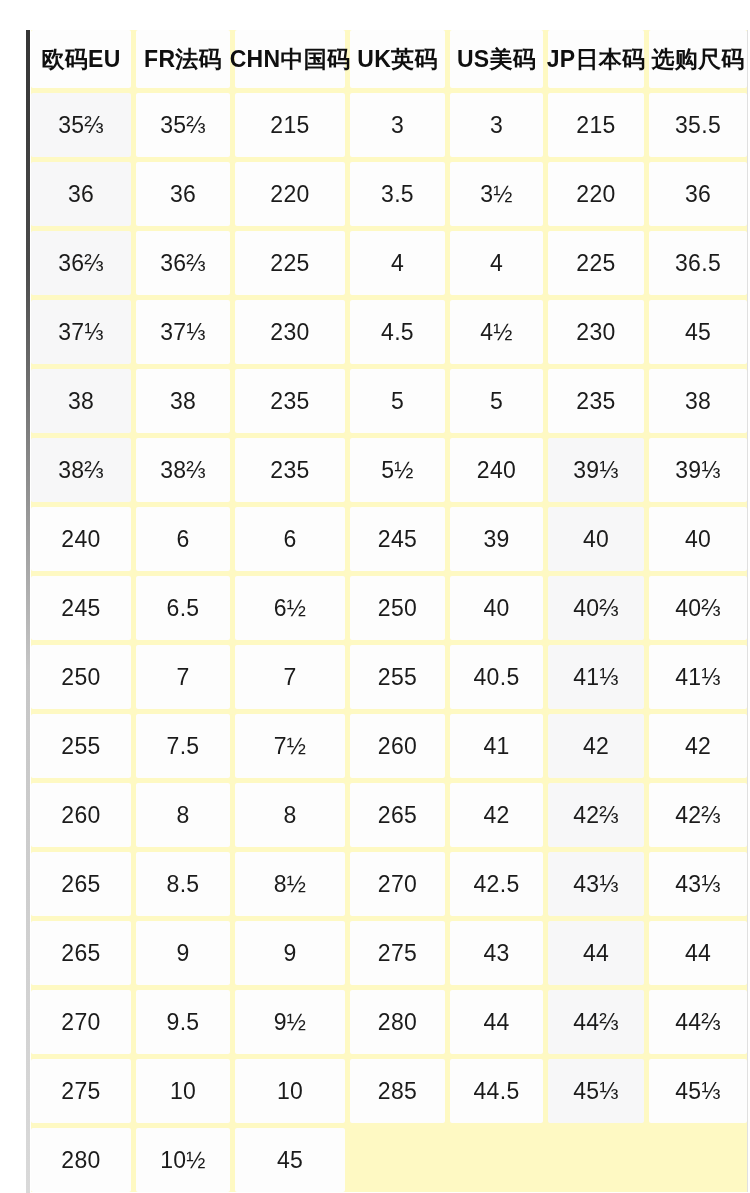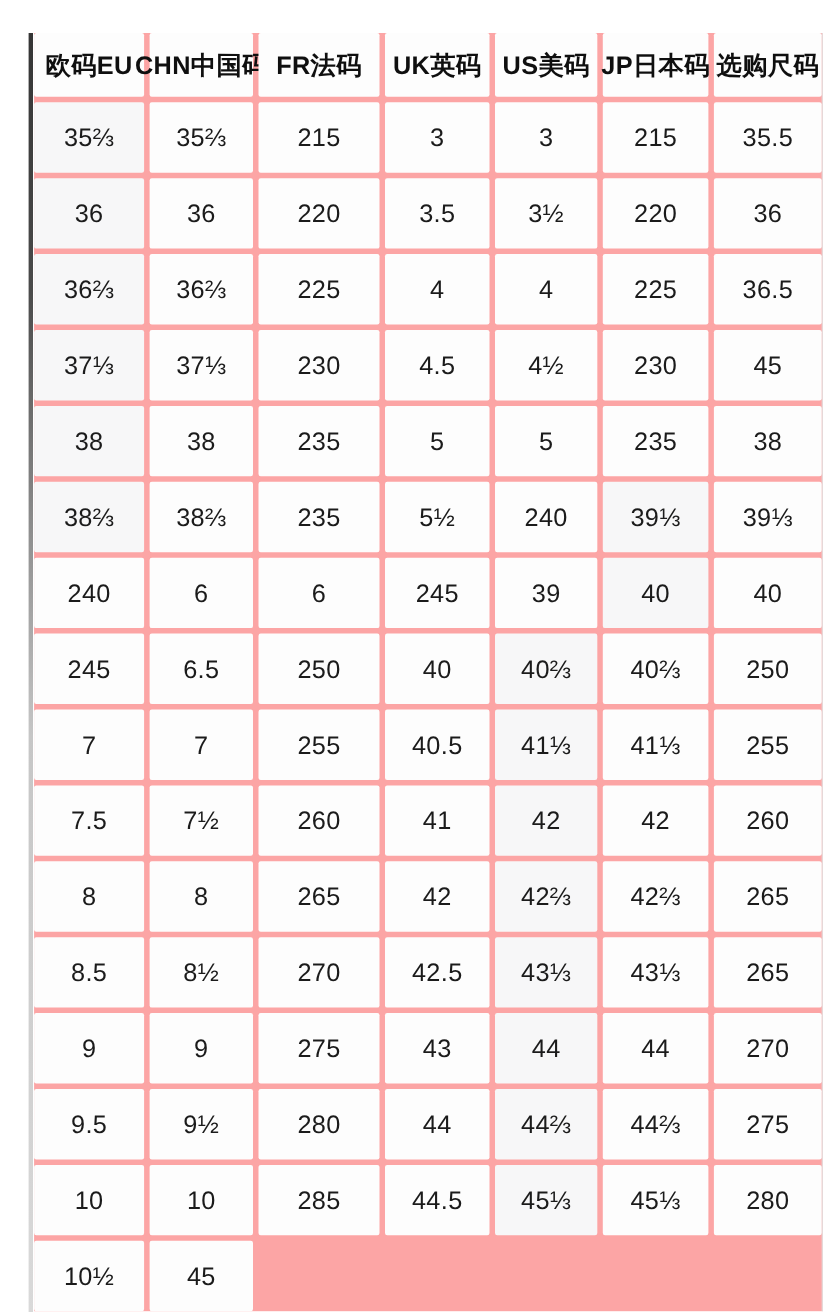--- a/index.html
+++ b/index.html
@@ -27,21 +27,21 @@
   }
   .size-grid {
     position: absolute;
     left: 31px;
     top: 30px;
     width: 716px;
     display: grid;
     grid-template-columns: 100px 94px 110px 95px 93px 96px 98px;
     grid-template-rows: 58px repeat(16, 64px);
     gap: 5px;
-    background: #fca5a5;
+    background: #fef9c3;
     border-right: 1px solid #e0e0e0;
   }
   .cell {
     background: #fdfdfd;
     border-radius: 2px;
     display: flex;
     align-items: center;
     justify-content: center;
     font-size: 23px;
     letter-spacing: 0.3px;
@@ -56,22 +56,22 @@
     background: #f7f7f8;
   }
 </style>
 </head>
 <body>
 
 <div class="left-edge-line"></div>
 
 <div class="size-grid">
     <div class="cell head">欧码EU</div>
+    <div class="cell head">FR法码</div>
     <div class="cell head">CHN中国码</div>
-    <div class="cell head">FR法码</div>
     <div class="cell head">UK英码</div>
     <div class="cell head">US美码</div>
     <div class="cell head">JP日本码</div>
     <div class="cell head">选购尺码</div>
     <div class="cell first">35⅔</div>
     <div class="cell">35⅔</div>
     <div class="cell">215</div>
     <div class="cell">3</div>
     <div class="cell">3</div>
     <div class="cell">215</div>
@@ -113,20 +113,21 @@
     <div class="cell">39⅓</div>
     <div class="cell">240</div>
     <div class="cell">6</div>
     <div class="cell">6</div>
     <div class="cell">245</div>
     <div class="cell">39</div>
     <div class="cell first">40</div>
     <div class="cell">40</div>
     <div class="cell">245</div>
     <div class="cell">6.5</div>
+    <div class="cell">6½</div>
     <div class="cell">250</div>
     <div class="cell">40</div>
     <div class="cell first">40⅔</div>
     <div class="cell">40⅔</div>
     <div class="cell">250</div>
     <div class="cell">7</div>
     <div class="cell">7</div>
     <div class="cell">255</div>
     <div class="cell">40.5</div>
     <div class="cell first">41⅓</div>

